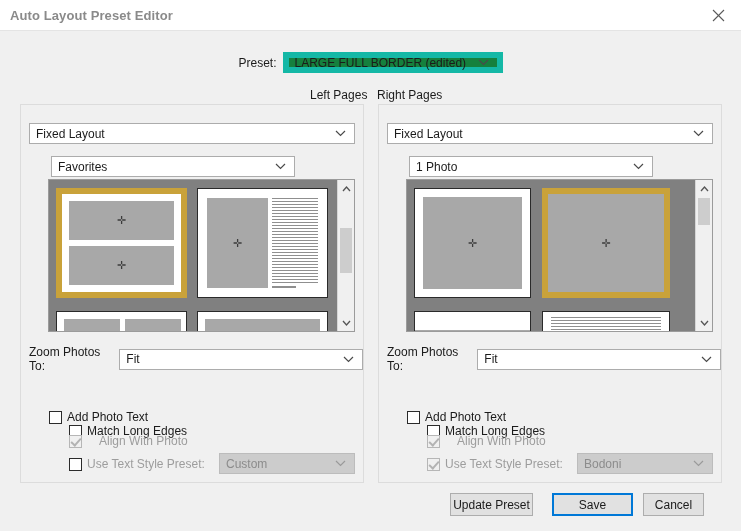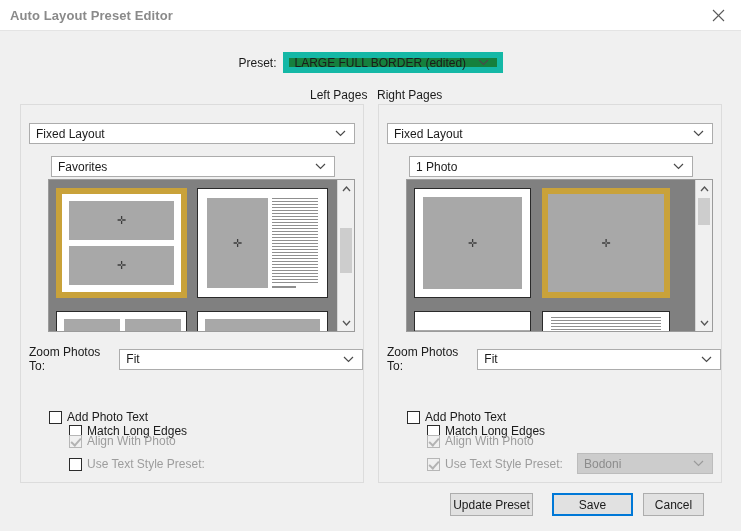--- a/index.html
+++ b/index.html
@@ -120,21 +120,21 @@
   #right-panel { left: 378px; width: 344px; }
 
   .layout-combo {
     position: absolute;
     left: 8px; top: 18px;
     width: 326px;
   }
   .kind-combo {
     position: absolute;
     left: 30px; top: 51px;
-    width: 284px;
+    width: 244px;
   }
 
   
   .thumbs {
     position: absolute;
     left: 27px; top: 74px;
     width: 307px; height: 153px;
     background: #808080;
     border: 1px solid #9b9b9b;
     box-sizing: border-box;
@@ -238,21 +238,21 @@
     left: 3px; top: 0px;
     width: 4px; height: 8px;
     border: solid #b3b3b3;
     border-width: 0 2px 2px 0;
     transform: rotate(42deg);
   }
   .chk.dim { color: #9d9d9d; }
 
   #l-match, #r-match { left: 48px; top: 275px; margin-top: 44px; }
   #l-addtext, #r-addtext { left: 28px; top: 305px; text-align: right; }
-  #l-align, #r-align { left: 48px; top: 329px; }
+  #l-align, #r-align { left: 48px; top: 329px; gap: 12px; }
   #l-usetsp, #r-usetsp { left: 48px; top: 352px; }
 
   .tsp-combo {
     position: absolute;
     left: 198px; top: 348px;
     width: 136px;
   }
 
   
   .btn {
@@ -395,20 +395,28 @@
   <div class="chk dim" id="l-align">
     <span class="box dim checked"></span>
     <span>Align With Photo</span>
   </div>
 
   <div class="chk dim" id="l-usetsp">
     <span class="box"></span>
     <span>Use Text Style Preset:</span>
   </div>
 
+  <div class="combo disabled tsp-combo">
+    <span>Custom</span>
+    <span class="arrow">
+      <svg width="11" height="7" viewBox="0 0 11 7">
+          <polyline points="1,1 5.5,5.5 10,1" fill="none" stroke="#9a9a9a" stroke-width="1.2"></polyline>
+        </svg>
+    </span>
+  </div>
 </div>
 
 <div class="panel" id="right-panel">
 
   <div class="combo white layout-combo">
     <span>Fixed Layout</span>
     <span class="arrow">
       <svg width="11" height="7" viewBox="0 0 11 7">
           <polyline points="1,1 5.5,5.5 10,1" fill="none" stroke="#4a4a4a" stroke-width="1.2"></polyline>
         </svg>

